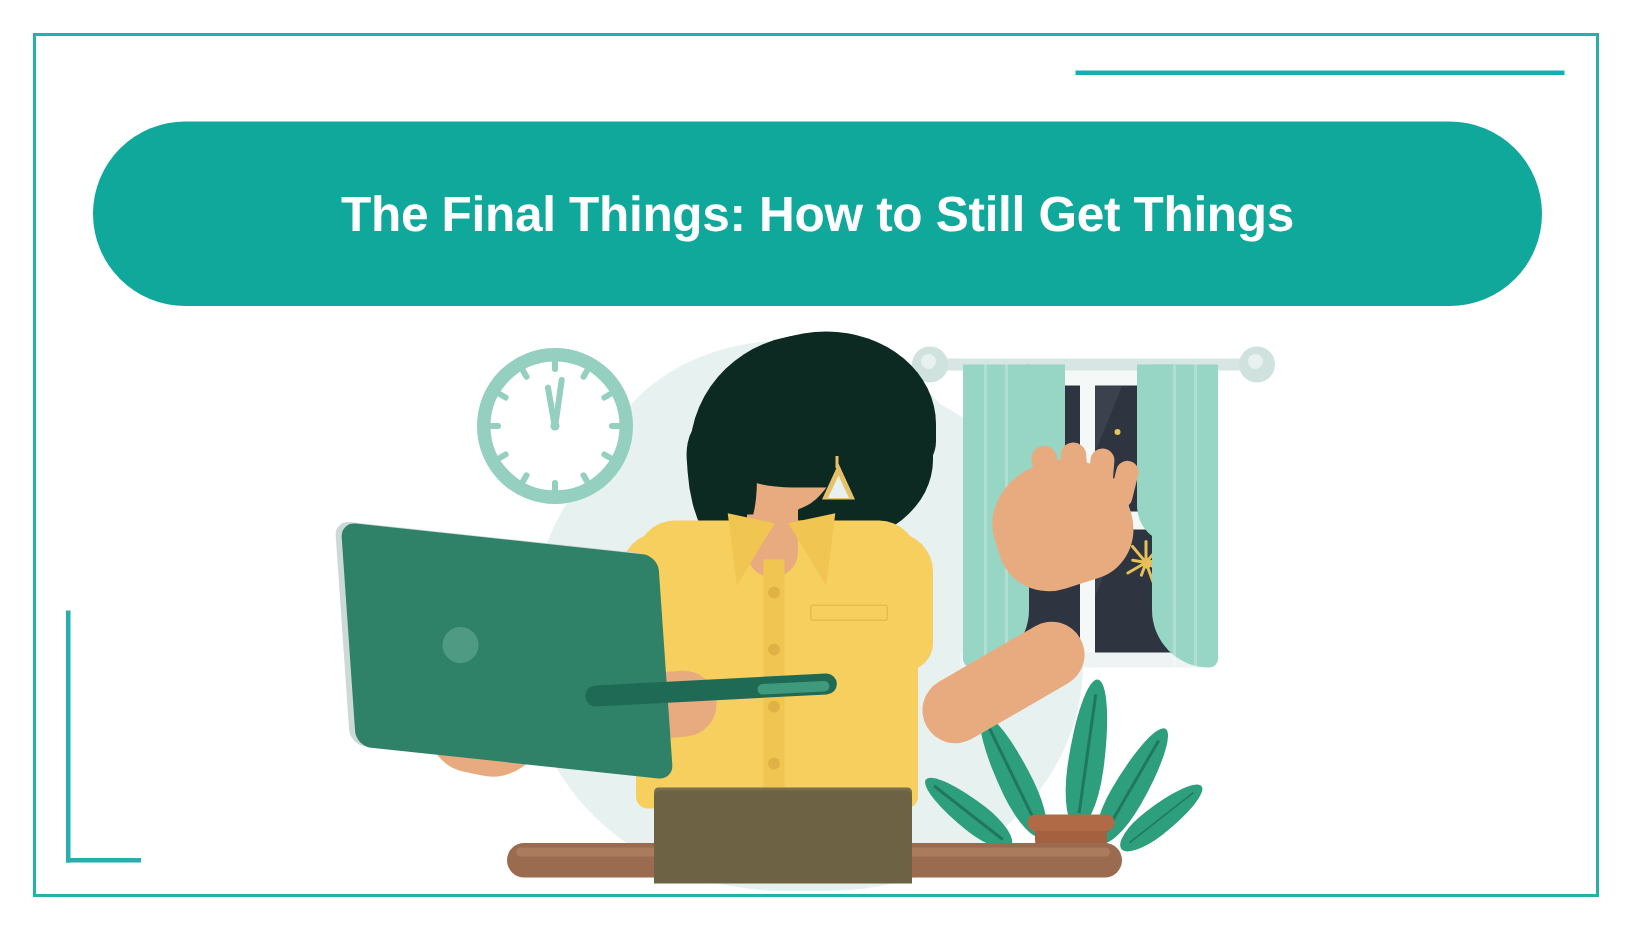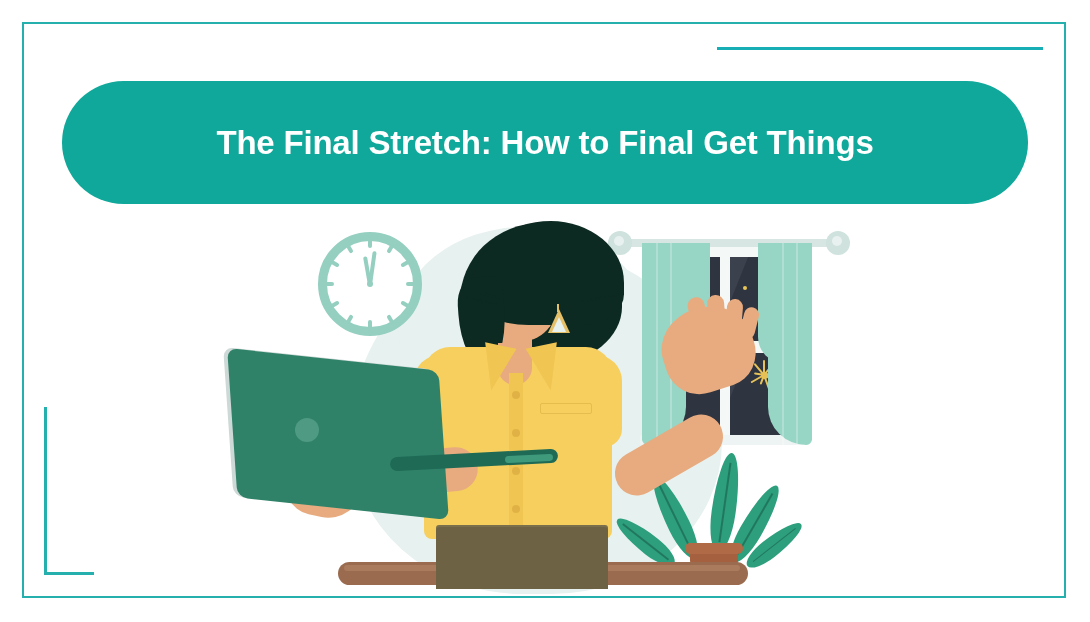--- a/index.html
+++ b/index.html
@@ -449,21 +449,21 @@
 <body>
 
 <div id="canvas">
 
   <div class="outer-frame"></div>
   <div class="accent-line-top"></div>
   <div class="accent-corner-bl"></div>
 
   <div class="title-banner">
     <div class="title-text">
-      <span class="title-line">The Final Stretch: How to Final Get Things</span>
+      <span class="title-line">The Final Things: How to Still Get Things</span>
     </div>
   </div>
 
   <div class="illustration">
 
     <div class="bg-blob"></div>
     <div class="bg-blob-2"></div>
 
     <div class="clock">
       <div class="clock-ring"></div>

